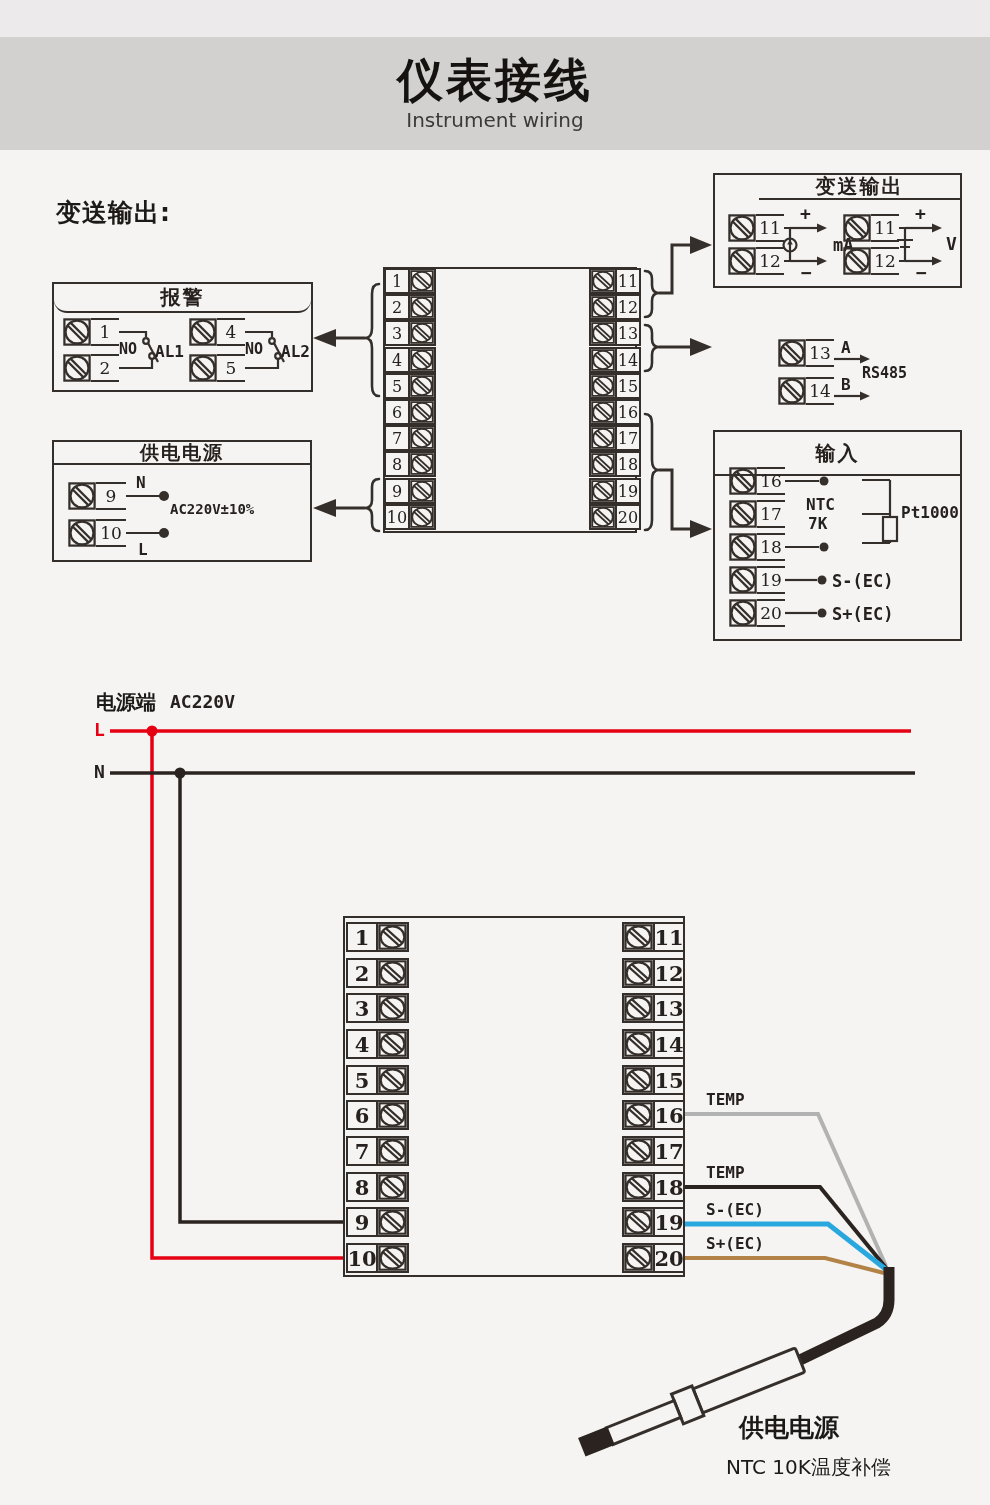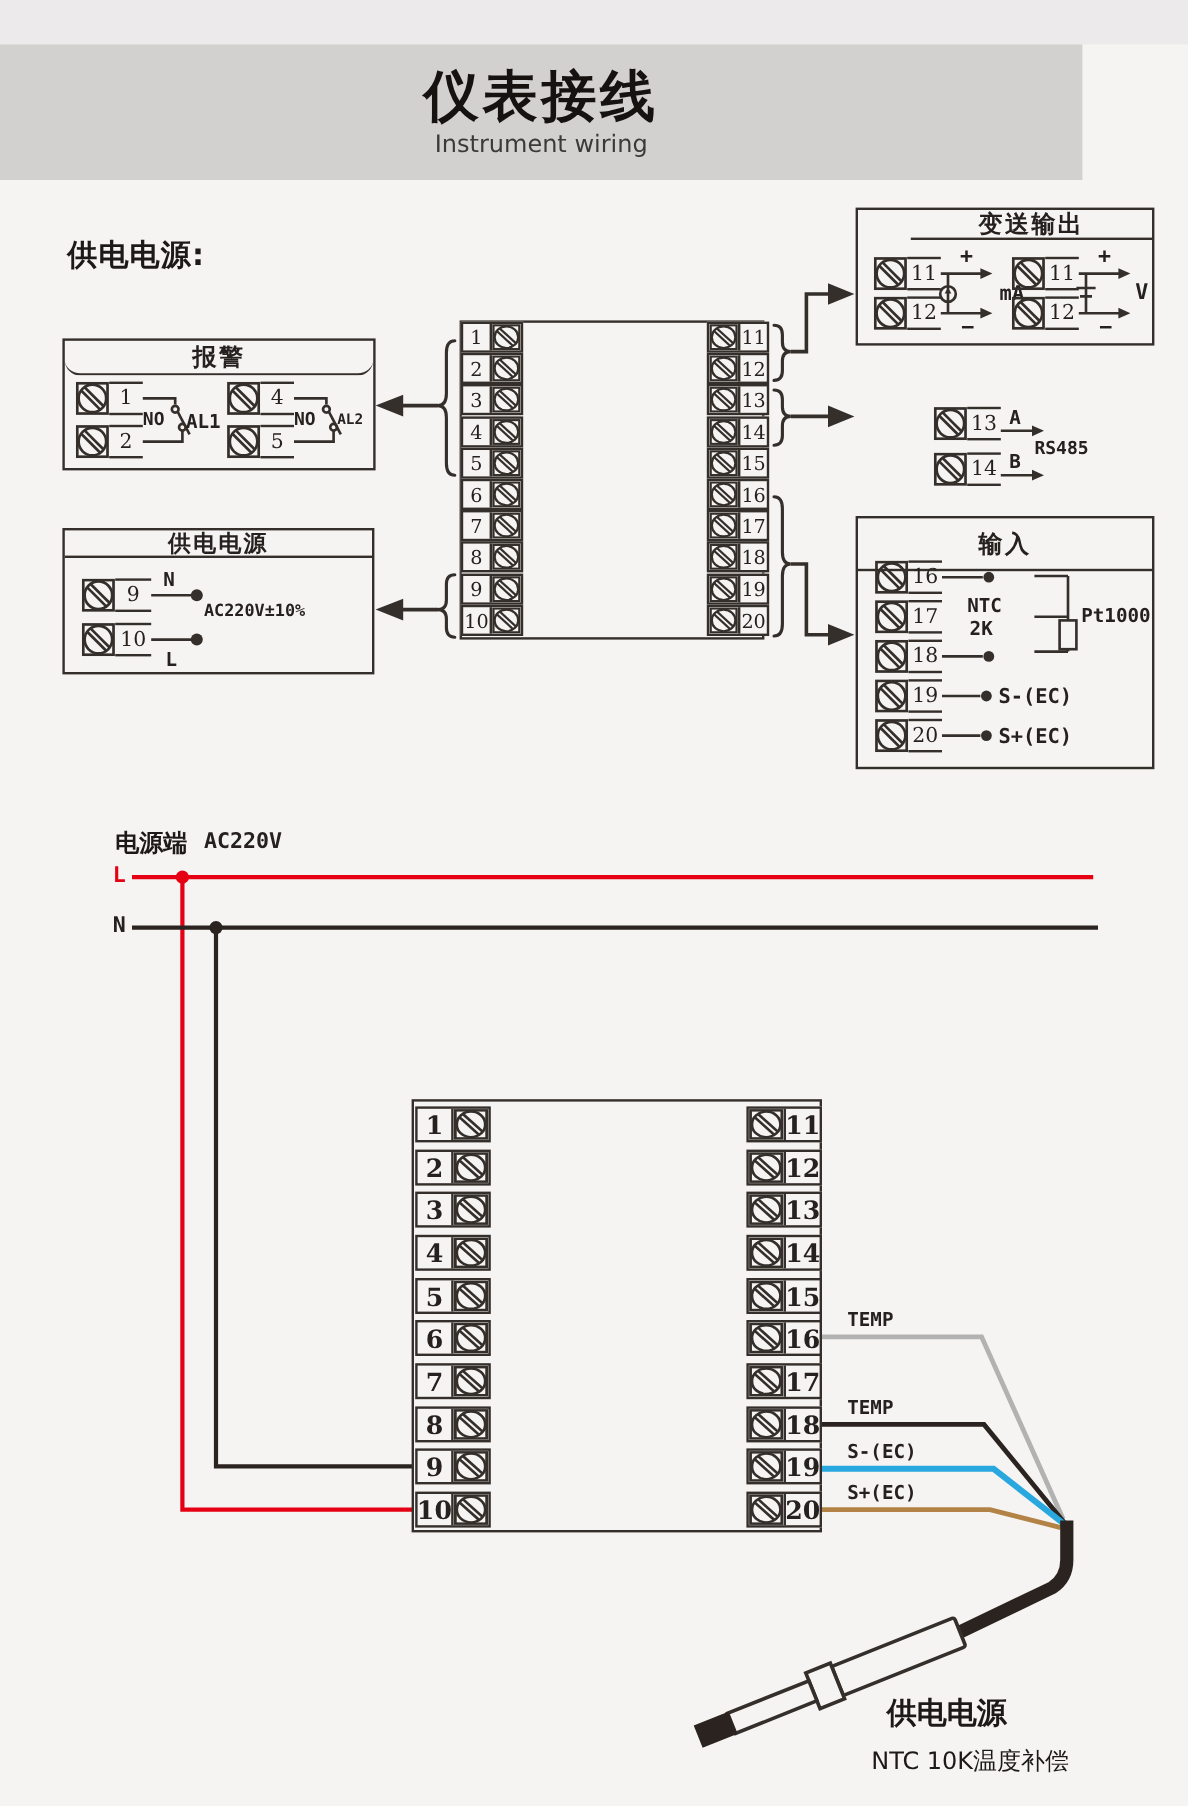--- a/index.html
+++ b/index.html
@@ -1,20 +1,20 @@
 <!DOCTYPE html>
 <html style="--ink: #352f2b; --red: #e60013; --blue: #29a8e0; --brown: #b28247; --gray_wire: #b2b2b2; --cable: #2b2320; --banner_bg: #d3d1d0; --strip_bg: #eceaea; --page_bg: #f5f4f2;"><head>
 <meta charset="utf-8">
 <style>
   html,body{margin:0;padding:0;background:#e8e8e8;}
   .page{position:relative;width:990px;height:1505px;background:var(--page_bg,#f5f4f2);
         font-family:"DejaVu Sans",sans-serif;color:#2b2523;overflow:hidden;}
   
   .top-strip{position:absolute;left:0;top:0;width:990px;height:37px;background:var(--strip_bg,#eceaea);}
-  .banner{position:absolute;left:0;top:37px;width:902px;height:113px;background:var(--banner_bg,#d3d1d0);
+  .banner{position:absolute;left:0;top:37px;width:990px;height:113px;background:var(--banner_bg,#d3d1d0);
           display:flex;flex-direction:column;align-items:center;justify-content:center;}
   .banner-title{font-size:46px;font-weight:bold;color:#151210;letter-spacing:3px;line-height:1.1;}
   .banner-sub{font-size:20px;color:#3b3a39;margin-top:2px;}
   .h2{position:absolute;font-size:25px;font-weight:bold;color:#1c1917;letter-spacing:1px;}
   
   .dbox{position:absolute;border:2.5px solid var(--ink,#352f2b);box-sizing:border-box;}
   .btitle{width:100%;border-bottom:2.5px solid var(--ink,#352f2b);box-sizing:border-box;
           display:flex;align-items:center;justify-content:center;
           font-weight:bold;font-size:20px;letter-spacing:2px;color:#26211e;}
   
@@ -60,21 +60,21 @@
 <body>
 
 <div class="page">
 
   <div class="top-strip"></div>
   <div class="banner">
     <div class="banner-title">仪表接线</div>
     <div class="banner-sub">Instrument wiring</div>
   </div>
 
-  <div class="h2" style="left:56px;top:196px;">供电电源:</div>
+  <div class="h2" style="left:56px;top:196px;">变送输出:</div>
 
   <svg class="overlay" width="990" height="1505" viewBox="0 0 990 1505">
 
     <g>
       <path class="brace" d="M 379 284 Q 372 284 372 294 L 372 328 Q 372 338 365 338 Q 372 338 372 348 L 372 386 Q 372 396 379 396"></path>
     </g>
     <g>
       <path class="brace" d="M 379 479 Q 372 479 372 487 L 372 500 Q 372 508 365 508 Q 372 508 372 516 L 372 523 Q 372 531 379 531"></path>
     </g>
     <g>
@@ -235,21 +235,21 @@
   <span class="sb screw" style="left:189px;top:354px;">
       <svg viewBox="0 0 30 30" preserveAspectRatio="none">
         <rect x="1.5" y="1.5" width="27" height="27"></rect>
         <circle cx="15" cy="15" r="12.3"></circle>
         <line x1="8" y1="5" x2="25" y2="22"></line>
         <line x1="5" y1="8" x2="22" y2="25"></line>
       </svg>
     </span>
   <div class="cellnum" style="left:217px;top:354px;">5</div>
   <div class="tech" style="left:245px;top:340px;font-size:15px;">NO</div>
-  <div class="tech" style="left:281px;top:342px;font-size:12px;">AL2</div>
+  <div class="tech" style="left:281px;top:342px;font-size:16px;">AL2</div>
 
   <div class="dbox" style="left:52px;top:440px;width:260px;height:122px;">
     <div class="btitle" style="height:23px;font-size:19px;">供电电源</div>
   </div>
   <span class="sb screw" style="left:68px;top:482px;">
       <svg viewBox="0 0 30 30" preserveAspectRatio="none">
         <rect x="1.5" y="1.5" width="27" height="27"></rect>
         <circle cx="15" cy="15" r="12.3"></circle>
         <line x1="8" y1="5" x2="25" y2="22"></line>
         <line x1="5" y1="8" x2="22" y2="25"></line>
@@ -379,21 +379,21 @@
   <span class="sb screw" style="left:729px;top:599px;">
       <svg viewBox="0 0 30 30" preserveAspectRatio="none">
         <rect x="1.5" y="1.5" width="27" height="27"></rect>
         <circle cx="15" cy="15" r="12.3"></circle>
         <line x1="8" y1="5" x2="25" y2="22"></line>
         <line x1="5" y1="8" x2="22" y2="25"></line>
       </svg>
     </span>
   <div class="cellnum" style="left:757px;top:599px;">20</div>
   <div class="tech" style="left:806px;top:495px;font-size:16px;">NTC</div>
-  <div class="tech" style="left:808px;top:514px;font-size:16px;">2K</div>
+  <div class="tech" style="left:808px;top:514px;font-size:16px;">7K</div>
   <div class="tech" style="left:901px;top:503px;font-size:16px;">Pt1000</div>
   <div class="tech" style="left:832px;top:571px;font-size:17px;">S-(EC)</div>
   <div class="tech" style="left:832px;top:604px;font-size:17px;">S+(EC)</div>
 
   <div class="tblock" style="left:383px;top:267px;width:254px;height:266px;"></div>
   <div class="urow l" style="left:384px;top:268px;">
       <span class="n">1</span>
       <span class="screw">
         <svg viewBox="0 0 30 30" preserveAspectRatio="none">
           <rect x="1.5" y="1.5" width="27" height="27"></rect>

